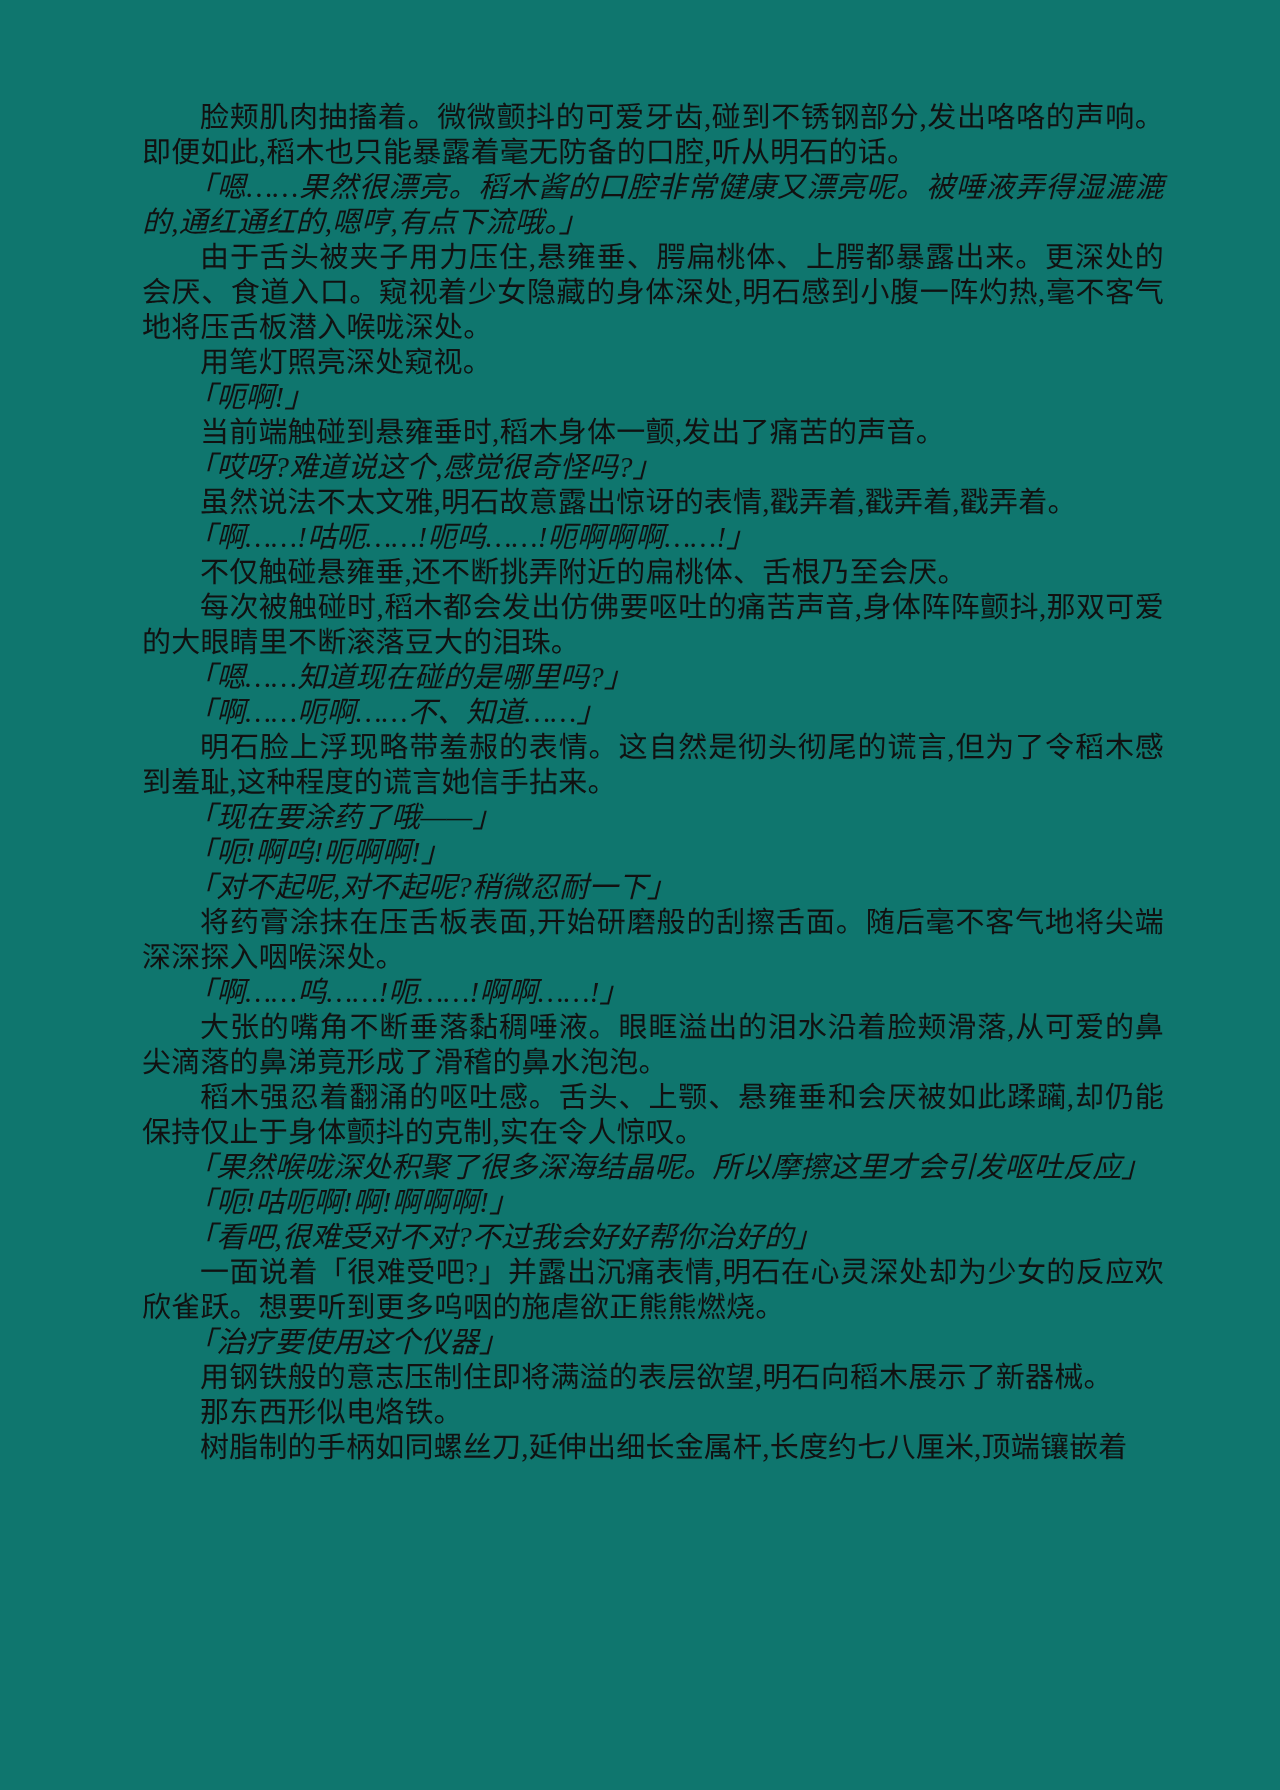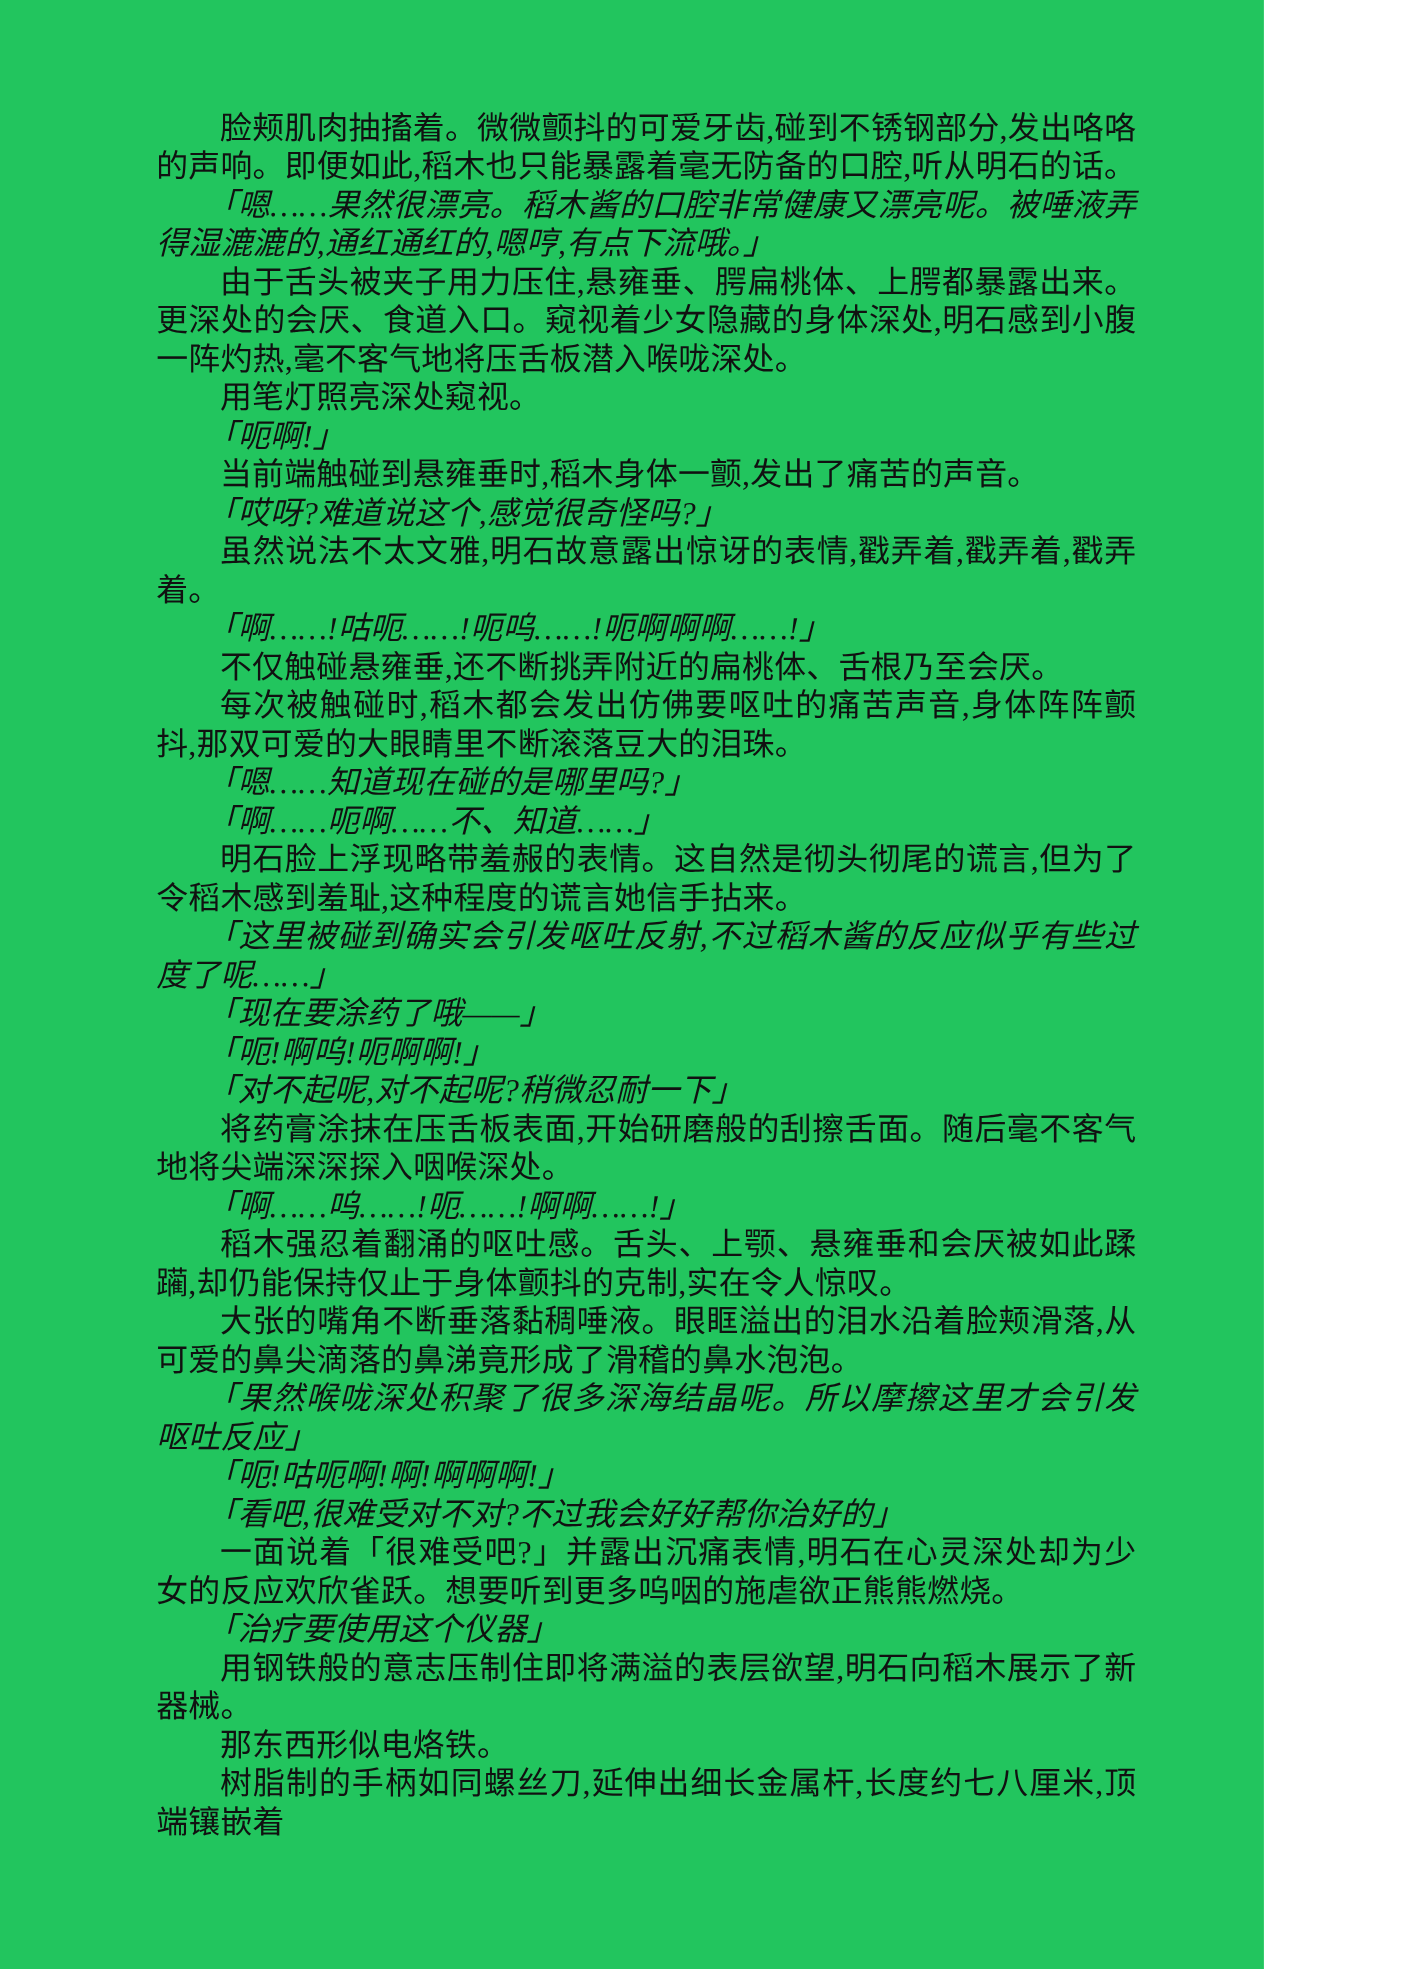--- a/index.html
+++ b/index.html
@@ -7,24 +7,24 @@
     padding: 0;
     background: #ffffff;
   }
   body {
     width: 1280px;
     min-height: 1790px;
     font-family: "Liberation Serif", "DejaVu Serif", serif;
   }
   .page {
     box-sizing: border-box;
-    width: 1149px;
+    width: 1280px;
     min-height: 1790px;
     padding: 100px 116px 60px 142px;
-    background: #22c55e;
+    background: #0f766e;
   }
   .text-block p {
     margin: 0;
     padding: 0;
     font-size: 29px;
     line-height: 35px;
     color: #111111;
     text-align: justify;
     text-justify: inter-ideograph;
     letter-spacing: 0.2px;
@@ -50,28 +50,27 @@
       <p class="dialogue">「呃啊!」</p>
       <p class="narration">当前端触碰到悬雍垂时,稻木身体一颤,发出了痛苦的声音。</p>
       <p class="dialogue">「哎呀?难道说这个,感觉很奇怪吗?」</p>
       <p class="narration">虽然说法不太文雅,明石故意露出惊讶的表情,戳弄着,戳弄着,戳弄着。</p>
       <p class="dialogue">「啊……!咕呃……!呃呜……!呃啊啊啊……!」</p>
       <p class="narration">不仅触碰悬雍垂,还不断挑弄附近的扁桃体、舌根乃至会厌。</p>
       <p class="narration">每次被触碰时,稻木都会发出仿佛要呕吐的痛苦声音,身体阵阵颤抖,那双可爱的大眼睛里不断滚落豆大的泪珠。</p>
       <p class="dialogue">「嗯……知道现在碰的是哪里吗?」</p>
       <p class="dialogue">「啊……呃啊……不、知道……」</p>
       <p class="narration">明石脸上浮现略带羞赧的表情。这自然是彻头彻尾的谎言,但为了令稻木感到羞耻,这种程度的谎言她信手拈来。</p>
-      <p class="dialogue">「这里被碰到确实会引发呕吐反射,不过稻木酱的反应似乎有些过度了呢……」</p>
       <p class="dialogue">「现在要涂药了哦——」</p>
       <p class="dialogue">「呃!啊呜!呃啊啊!」</p>
       <p class="dialogue">「对不起呢,对不起呢?稍微忍耐一下」</p>
       <p class="narration">将药膏涂抹在压舌板表面,开始研磨般的刮擦舌面。随后毫不客气地将尖端深深探入咽喉深处。</p>
       <p class="dialogue">「啊……呜……!呃……!啊啊……!」</p>
+      <p class="narration">大张的嘴角不断垂落黏稠唾液。眼眶溢出的泪水沿着脸颊滑落,从可爱的鼻尖滴落的鼻涕竟形成了滑稽的鼻水泡泡。</p>
       <p class="narration">稻木强忍着翻涌的呕吐感。舌头、上颚、悬雍垂和会厌被如此蹂躏,却仍能保持仅止于身体颤抖的克制,实在令人惊叹。</p>
-      <p class="narration">大张的嘴角不断垂落黏稠唾液。眼眶溢出的泪水沿着脸颊滑落,从可爱的鼻尖滴落的鼻涕竟形成了滑稽的鼻水泡泡。</p>
       <p class="dialogue">「果然喉咙深处积聚了很多深海结晶呢。所以摩擦这里才会引发呕吐反应」</p>
       <p class="dialogue">「呃!咕呃啊!啊!啊啊啊!」</p>
       <p class="dialogue">「看吧,很难受对不对?不过我会好好帮你治好的」</p>
       <p class="narration">一面说着「很难受吧?」并露出沉痛表情,明石在心灵深处却为少女的反应欢欣雀跃。想要听到更多呜咽的施虐欲正熊熊燃烧。</p>
       <p class="dialogue">「治疗要使用这个仪器」</p>
       <p class="narration">用钢铁般的意志压制住即将满溢的表层欲望,明石向稻木展示了新器械。</p>
       <p class="narration">那东西形似电烙铁。</p>
       <p class="narration">树脂制的手柄如同螺丝刀,延伸出细长金属杆,长度约七八厘米,顶端镶嵌着</p>
     </div>
 </div>

